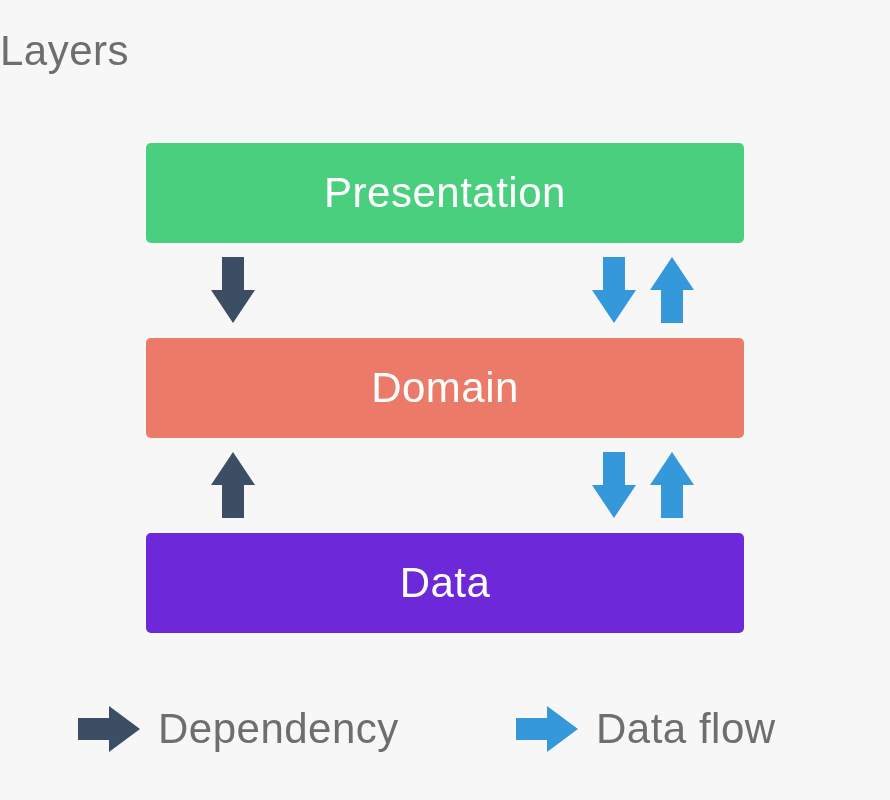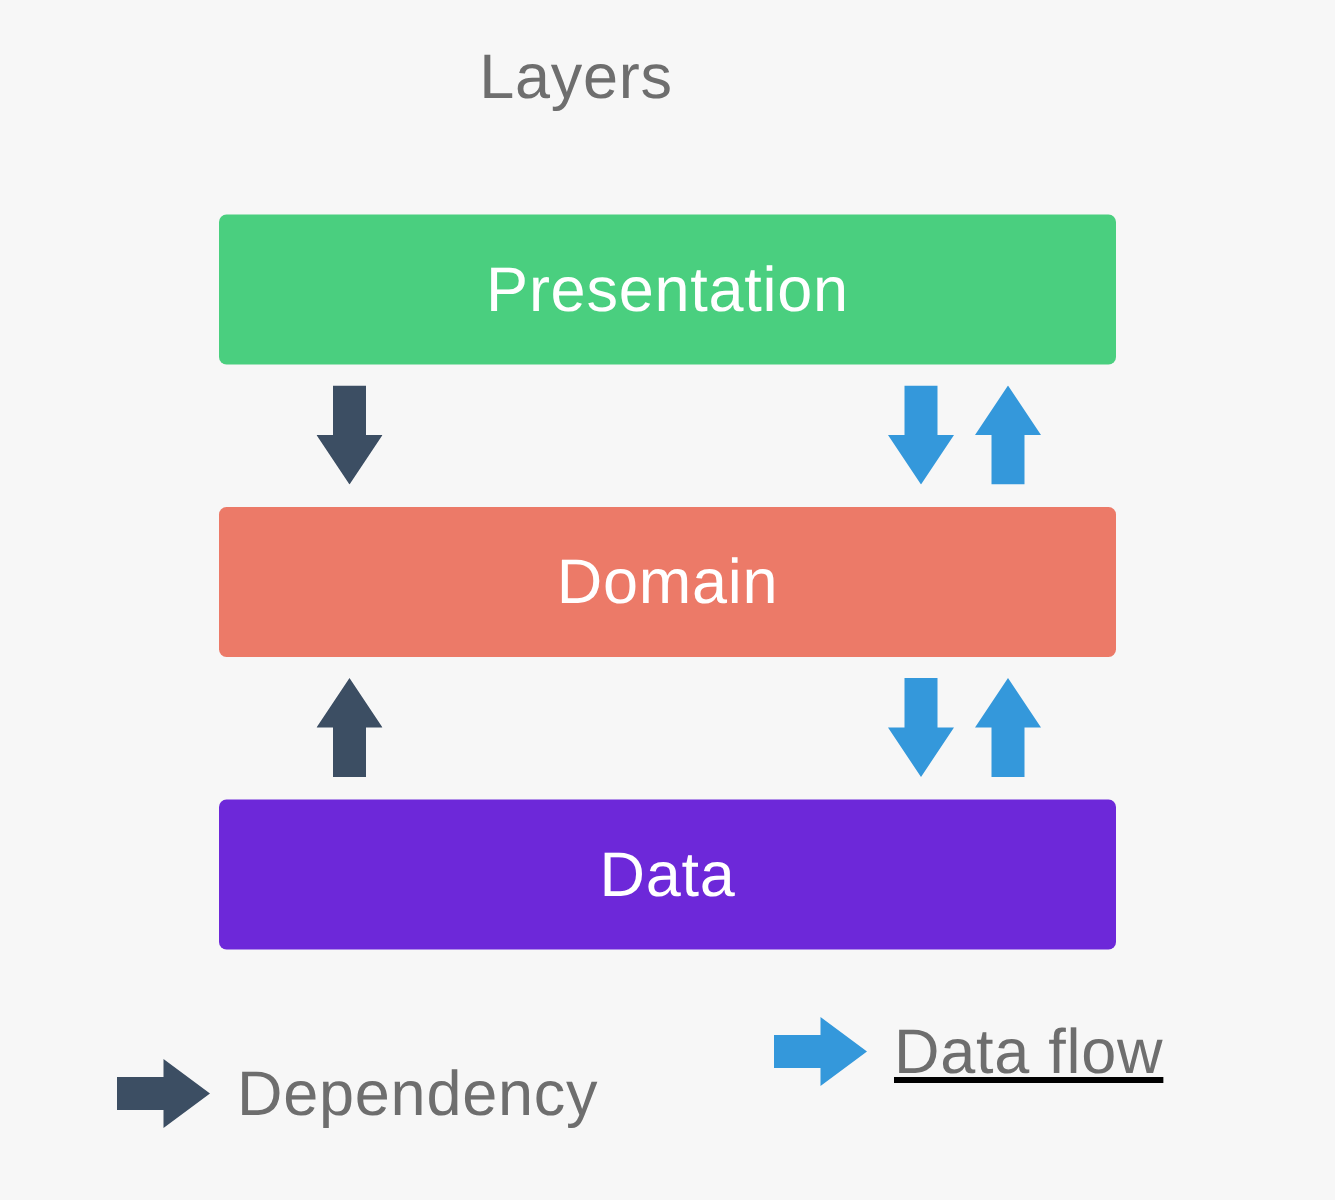--- a/index.html
+++ b/index.html
@@ -18,21 +18,21 @@
     width: 890px;
     height: 800px;
   }
 
   
   .title {
     position: absolute;
     left: 0;
     top: 30px;
     width: 768px;
-    text-align: center;
+    text-align: left;
     font-size: 42px;
     font-weight: 300;
     letter-spacing: 0.5px;
     color: #6e6e6e;
     line-height: 1;
   }
 
   
   .layer-box {
     position: absolute;
@@ -73,21 +73,21 @@
   #flow-down-bottom { left: 592px; top: 452px; }
   #flow-up-bottom   { left: 650px; top: 452px; }
 
   
   .legend-item {
     position: absolute;
     display: flex;
     align-items: center;
   }
   #legend-dependency { left: 78px;  top: 700px; }
-  #legend-dataflow   { left: 516px; top: 672px; text-decoration: underline; }
+  #legend-dataflow   { left: 516px; top: 700px; }
 
   .legend-arrow {
     width: 62px;
     height: 58px;
     flex: 0 0 auto;
   }
   .legend-arrow svg { display: block; width: 62px; height: 58px; }
 
   .legend-label {
     margin-left: 18px;

